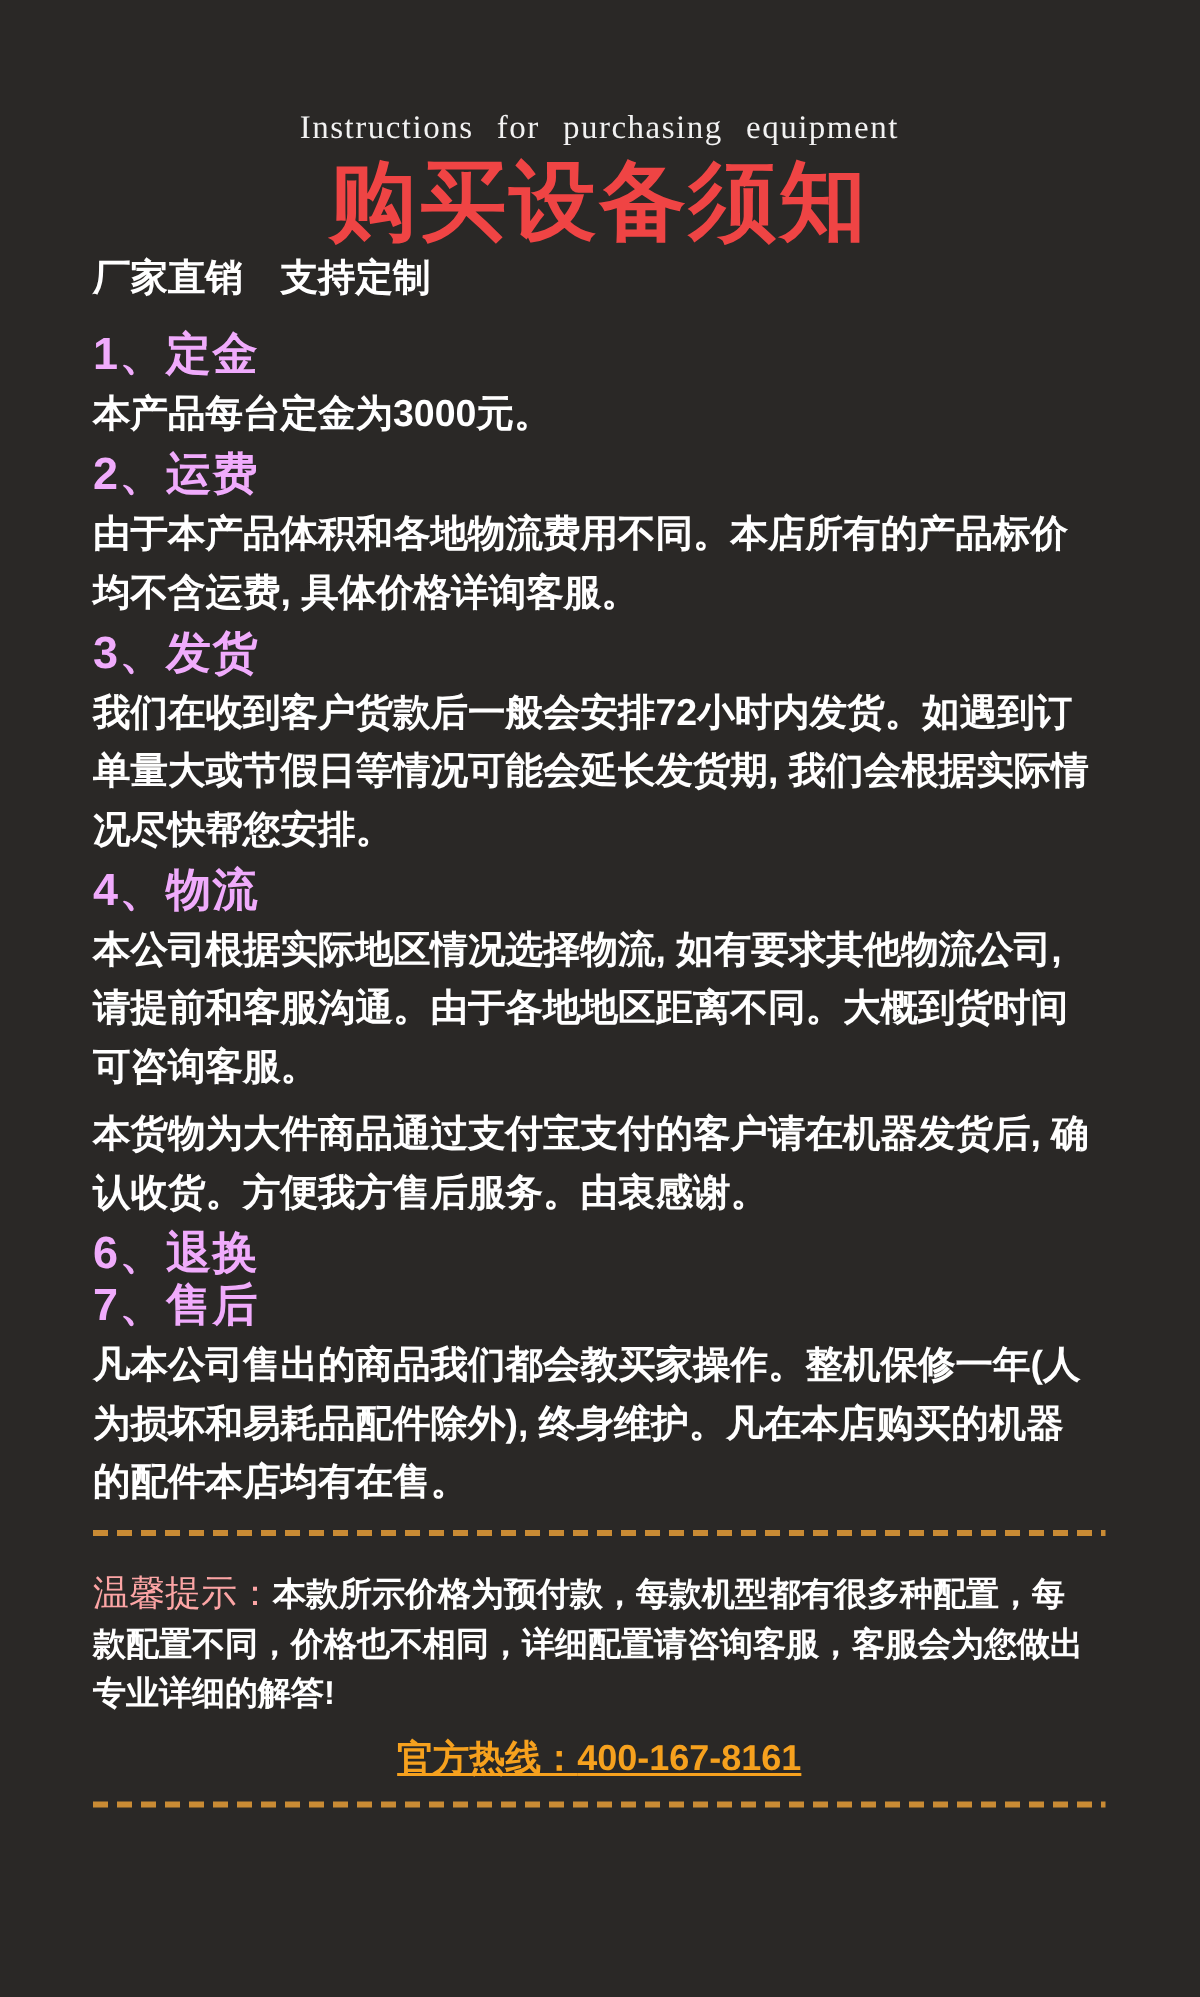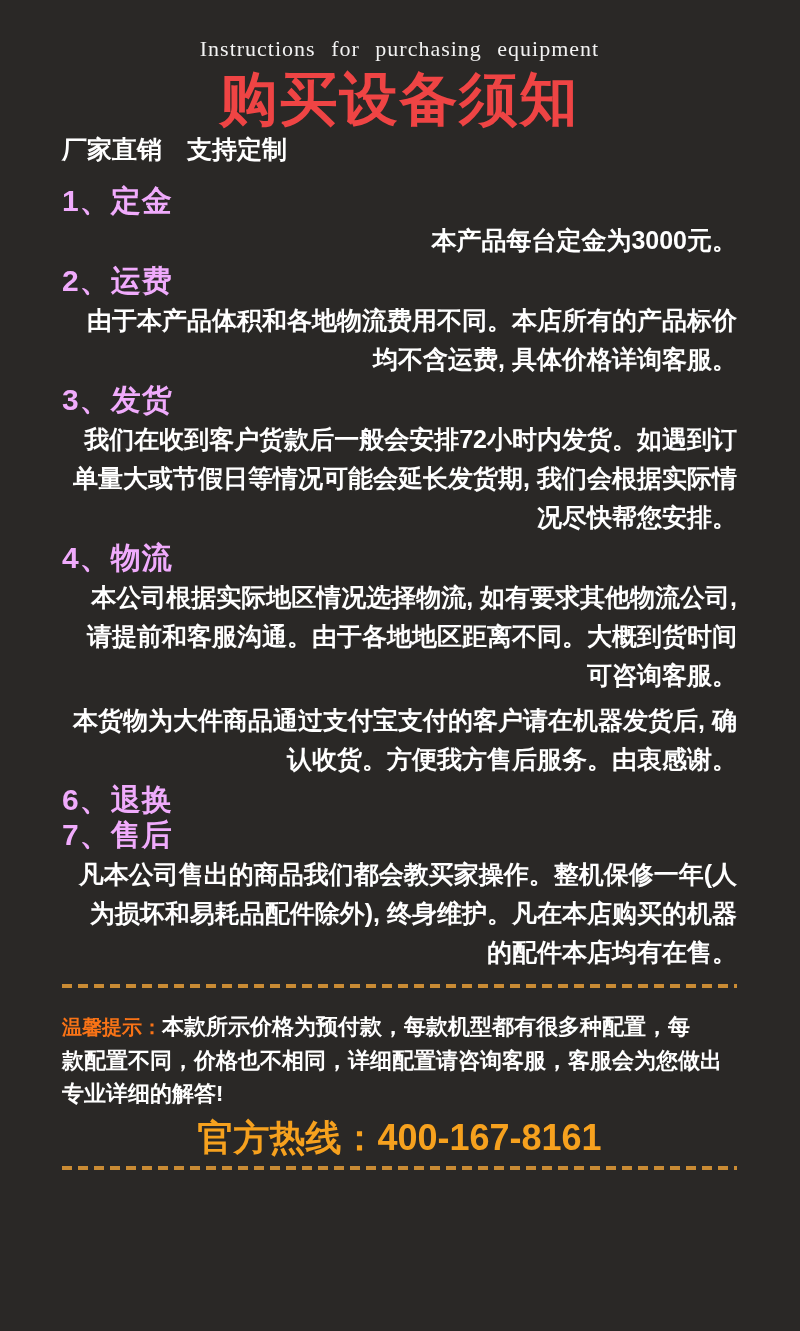--- a/index.html
+++ b/index.html
@@ -7,21 +7,21 @@
     width: 800px;
     height: 1331px;
     background: #2a2826;
     font-family: "Liberation Sans", sans-serif;
     overflow: hidden;
   }
   .page {
     box-sizing: border-box;
     width: 800px;
     height: 1331px;
-    padding: 36px 63px 0 62px;
+    padding: 72px 63px 0 62px;
   }
   .tagline {
     text-align: center;
     color: #f2f2f2;
     font-family: "Liberation Serif", serif;
     font-size: 22px;
     line-height: 26px;
     letter-spacing: 1px;
     word-spacing: 9px;
     margin: 0;
@@ -52,51 +52,51 @@
     letter-spacing: 1px;
     margin: 0 0 5px 0;
   }
   .section p {
     color: #ffffff;
     font-size: 25px;
     line-height: 39px;
     font-weight: 700;
     margin: 0 0 6px 0;
     white-space: pre-line;
-    text-align: right;
   }
   .divider {
     height: 4px;
     background: repeating-linear-gradient(90deg,
       #c98b34 0px, #c98b34 10px,
       transparent 10px, transparent 16px);
   }
   .divider-top { margin-top: 12px; }
   .divider-bottom { margin-top: 8px; }
   .notice {
     margin: 22px 0 0 0;
     color: #ffffff;
     font-size: 22px;
     line-height: 33px;
     font-weight: 700;
     white-space: pre-line;
   }
   .notice-label {
-    color: #f97316;
-    font-size: 20px;
+    color: #fca5a5;
+    font-size: 24px;
     line-height: 33px;
-    font-weight: 700;
+    font-weight: 400;
   }
   .hotline {
     margin: 8px 0 0 0;
     text-align: center;
     color: #f6a11e;
-    font-size: 36px;
+    font-size: 24px;
     line-height: 40px;
     font-weight: 700;
+    text-decoration: underline;
   }
 </style>
 </head>
 <body>
 
 <div class="page">
 
   <p class="tagline">Instructions for purchasing equipment</p>
   <h1 class="main-title">购买设备须知</h1>
   <p class="subtitle">厂家直销　支持定制</p>

